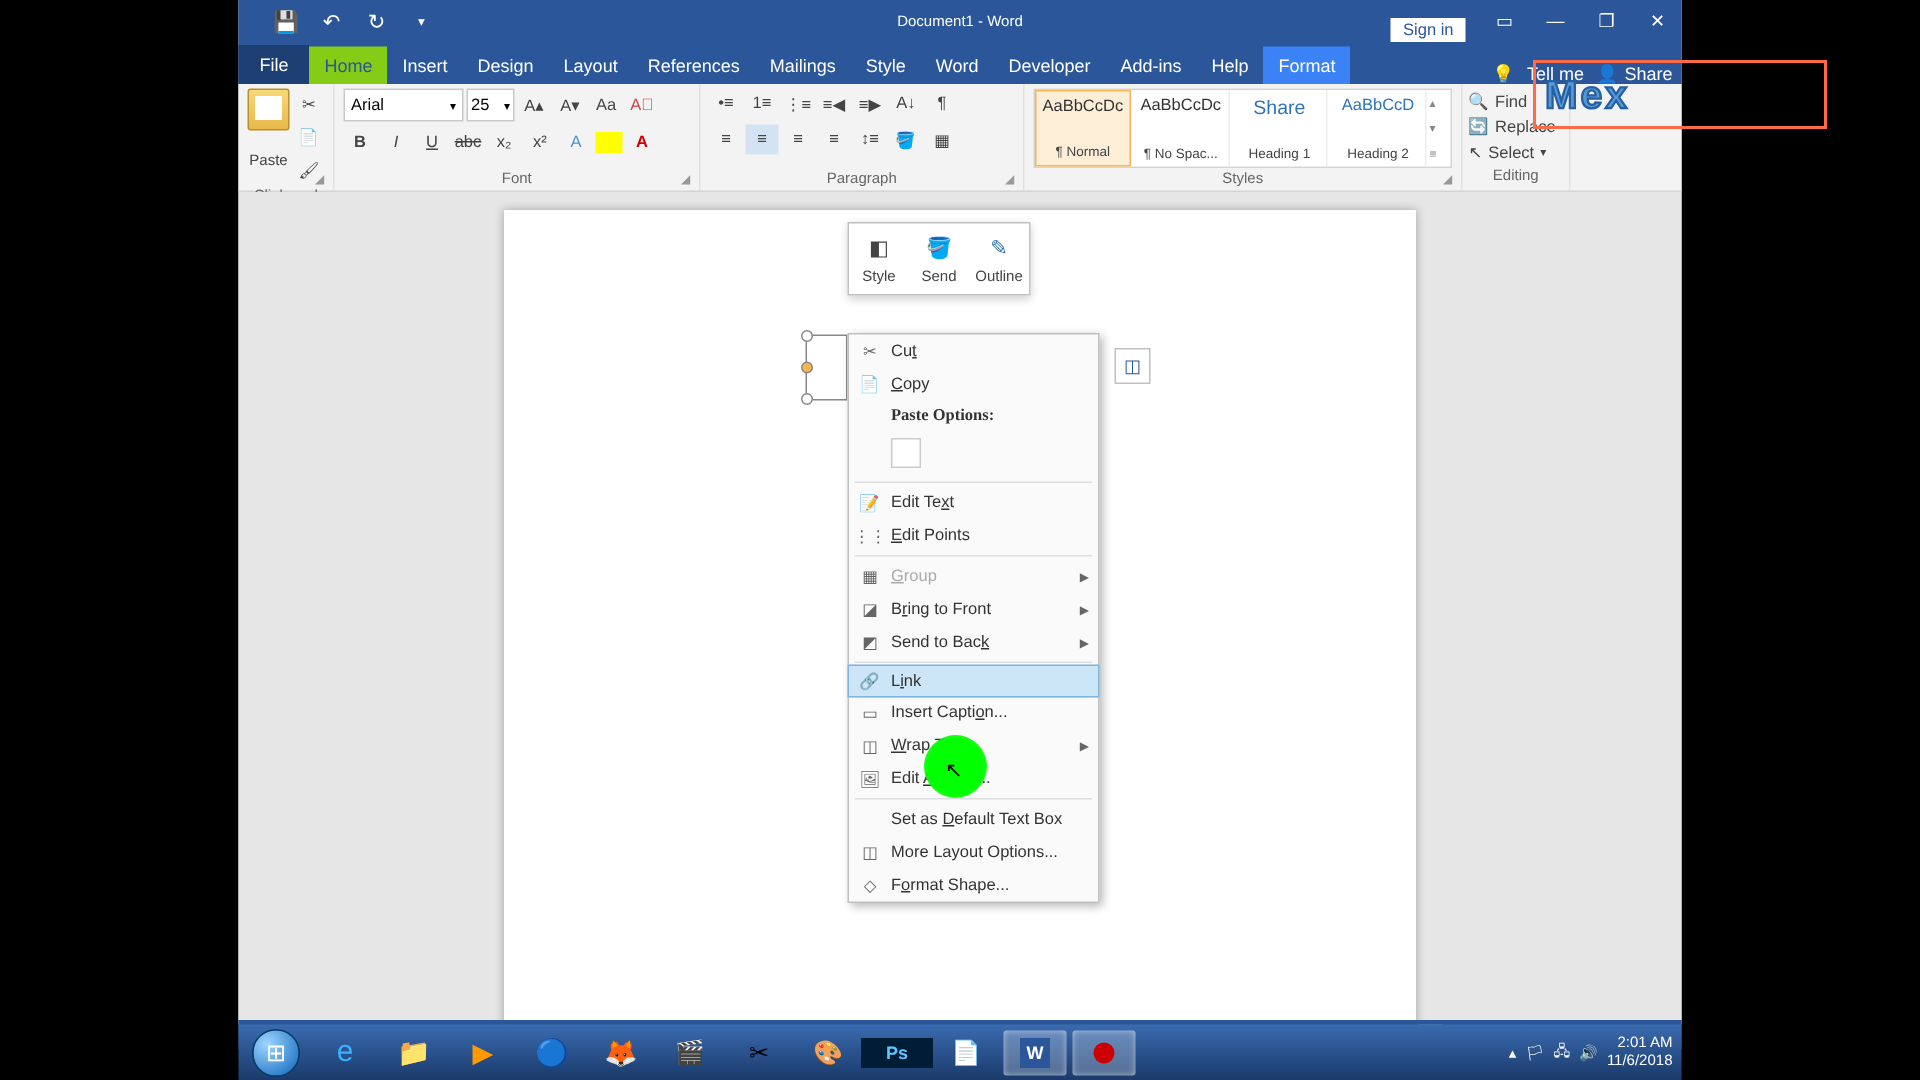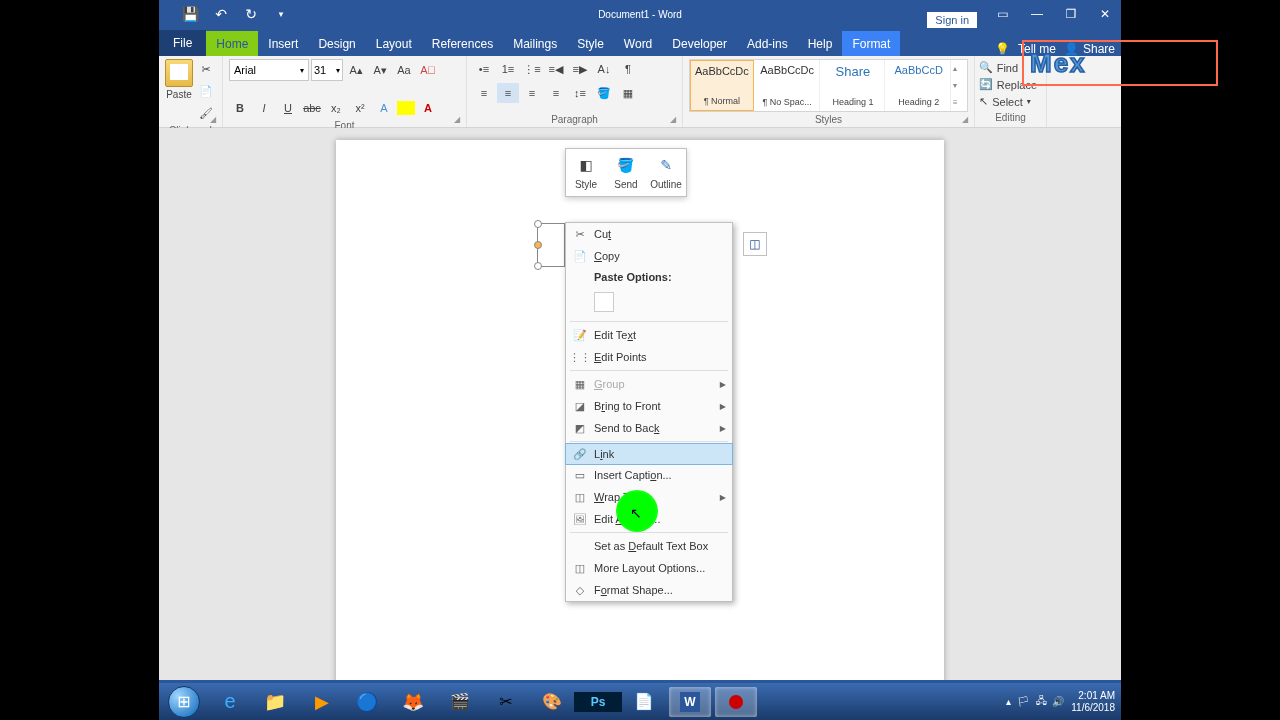--- a/index.html
+++ b/index.html
@@ -29,21 +29,21 @@
 .rgroup-lbl { font-size: 10px; color: #666; text-align: center; padding-top: 2px; }
 .dialog-launcher { position: absolute; right: 2px; bottom: 2px; width: 10px; height: 10px; font-size: 8px; color: #999; }
 .rg-body { display: flex; gap: 2px; }
 .rg-col { display: flex; flex-direction: column; gap: 2px; }
 .rg-row { display: flex; gap: 2px; align-items: center; }
 .rbt { width: 22px; height: 20px; display: flex; align-items: center; justify-content: center; font-size: 11px; color: #444; }
 .font-combo { width: 80px; height: 22px; border: 1px solid #c8c8c8; font-size: 11px; padding: 0 4px; background: #fff; display: flex; align-items: center; justify-content: space-between; }
 .size-combo { width: 32px; height: 22px; border: 1px solid #c8c8c8; font-size: 11px; padding: 0 2px; background: #fff; display: flex; align-items: center; justify-content: space-between; }
 
 .clipboard-grp { width: 64px; }
-.paste-btn { display: flex; flex-direction: column; align-items: center; gap: 2px; font-size: 10px; color: #444; }
+.paste-btn { display: flex; flex-direction: column; align-items: center; gap: 15px; font-size: 10px; color: #444; }
 .paste-ico { width: 28px; height: 28px; background: linear-gradient(#f8d978,#e8b94a); border: 1px solid #b89030; border-radius: 2px; position: relative; }
 .paste-ico::after { content: ""; position: absolute; top: 4px; left: 4px; right: 4px; bottom: 6px; background: #fff; }
 
 .styles-gallery { display: flex; gap: 2px; border: 1px solid #d4d4d4; background: #fff; height: 56px; }
 .style-item { width: 64px; display: flex; flex-direction: column; align-items: center; justify-content: space-between; padding: 4px 2px; border-right: 1px solid #eee; }
 .style-prev { font-size: 11px; color: #333; }
 .style-name { font-size: 9px; color: #444; }
 .style-item:nth-child(1) { border: 1px solid #f8b551; background: #fdeed8; }
 
 .editing-grp { width: 72px; padding: 4px; }
@@ -68,21 +68,21 @@
 .layout-btn { position: absolute; left: 584px; top: 104px; width: 24px; height: 24px; border: 1px solid #c0c0c0; background: #fff; display: flex; align-items: center; justify-content: center; font-size: 12px; color: #2b579a; }
 
 
 .ctxmenu { position: absolute; left: 406px; top: 94px; width: 168px; background: #fafafa; border: 1px solid #c0c0c0; box-shadow: 2px 2px 6px rgba(0,0,0,.3); font-size: 11px; color: #333; }
 .ctx-item { display: flex; align-items: center; height: 22px; padding: 0 6px 0 28px; position: relative; }
 .ctx-item.hover { background: #cde6f7; border: 1px solid #7eb4e0; margin: -1px; }
 .ctx-item.disabled { color: #aaa; }
 .ctx-ico { position: absolute; left: 6px; width: 16px; height: 16px; display: flex; align-items: center; justify-content: center; font-size: 11px; color: #666; }
 .ctx-arrow { position: absolute; right: 6px; font-size: 8px; color: #666; }
 .ctx-sep { height: 1px; background: #ddd; margin: 2px 4px; }
-.ctx-title { font-weight: 600; padding: 4px 6px 2px 28px; font-size: 11px; }
+.ctx-title { font-weight: 600; padding: 4px 6px 2px 28px; font-size: 11px; font-family: Liberation Serif, serif; }
 .paste-opt { height: 34px; padding-left: 28px; display: flex; align-items: center; }
 .paste-thumb { width: 20px; height: 20px; border: 1px solid #ccc; background: #fff; }
 
 
 .greendot { position: absolute; left: 616px; top: 490px; width: 42px; height: 42px; background: radial-gradient(circle,#0f0 60%,rgba(0,255,0,.6) 100%); border-radius: 50%; z-index: 50; pointer-events: none; }
 .cursor-img { position: absolute; left: 630px; top: 505px; font-size: 14px; color: #000; z-index: 51; pointer-events: none; }
 
 
 .statusbar { height: 20px; background: #2b579a; color: #fff; display: flex; align-items: center; font-size: 10px; padding: 0 8px; gap: 14px; position: relative; }
 .sb-right { position: absolute; right: 8px; display: flex; align-items: center; gap: 6px; }
@@ -164,28 +164,28 @@
           <div class="rbt">✂</div>
           <div class="rbt">📄</div>
           <div class="rbt">🖌</div>
         </div>
       </div>
       <div class="rgroup-lbl">Clipboard</div>
       <div class="dialog-launcher">◢</div>
     </div>
 
     <div class="rgroup" style="width:244px">
-      <div class="rg-col" style="gap:17px">
+      <div class="rg-col" style="gap:4px">
         <div class="rg-row">
           <div class="font-combo">
               <span>Arial</span>
               <span style="font-size:8px">▾</span>
             </div>
           <div class="size-combo">
-              <span>31</span>
+              <span>25</span>
               <span style="font-size:8px">▾</span>
             </div>
           <div class="rbt">A▴</div>
           <div class="rbt">A▾</div>
           <div class="rbt">Aa</div>
           <div class="rbt" style="color:#c44">A⃠</div>
         </div>
         <div class="rg-row">
           <div class="rbt">
               <b>B</b>

